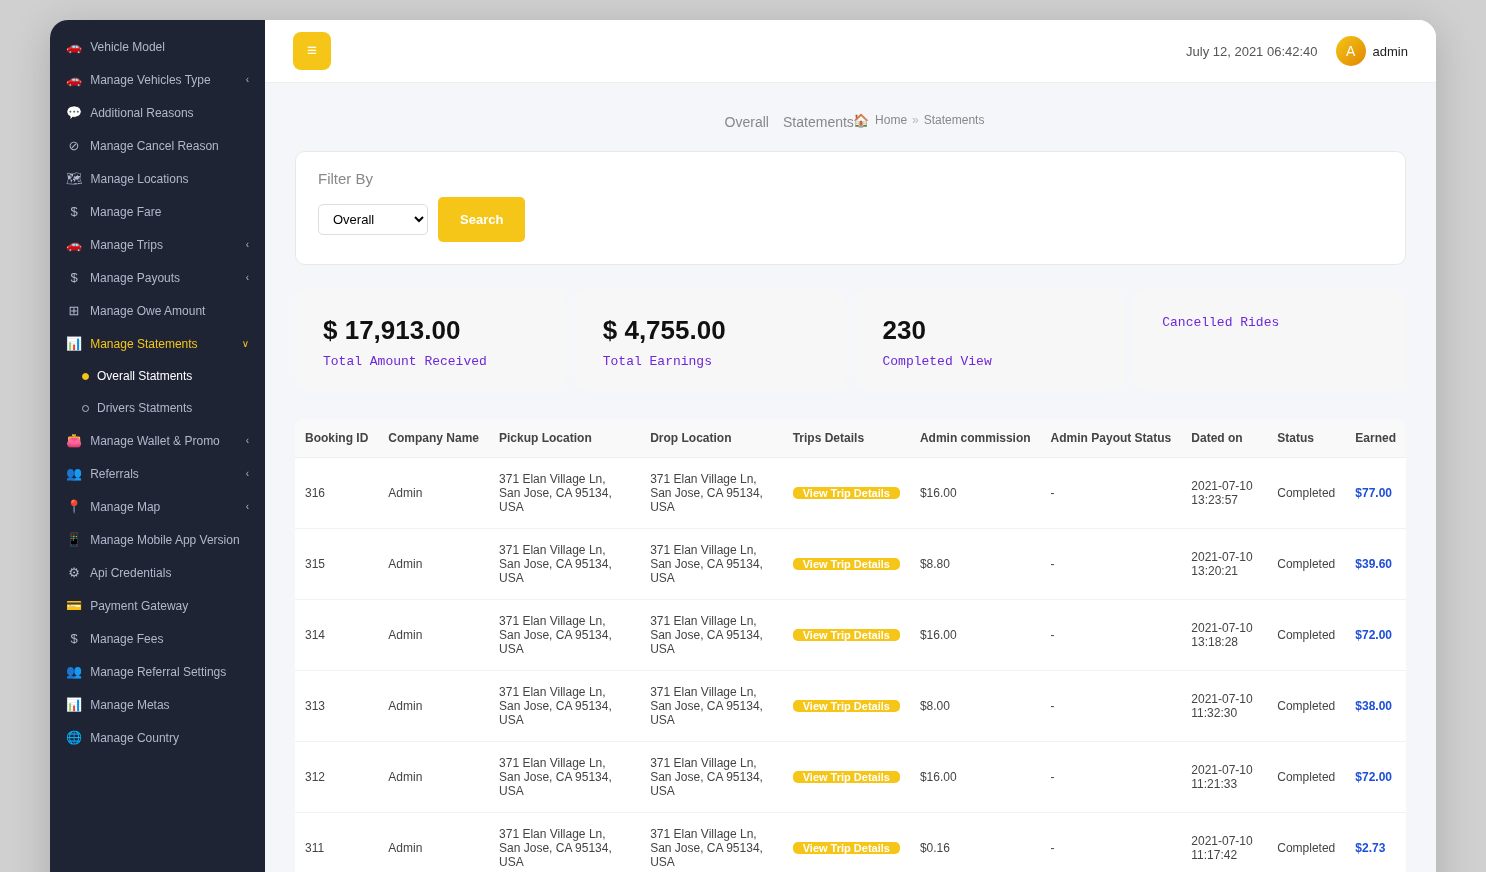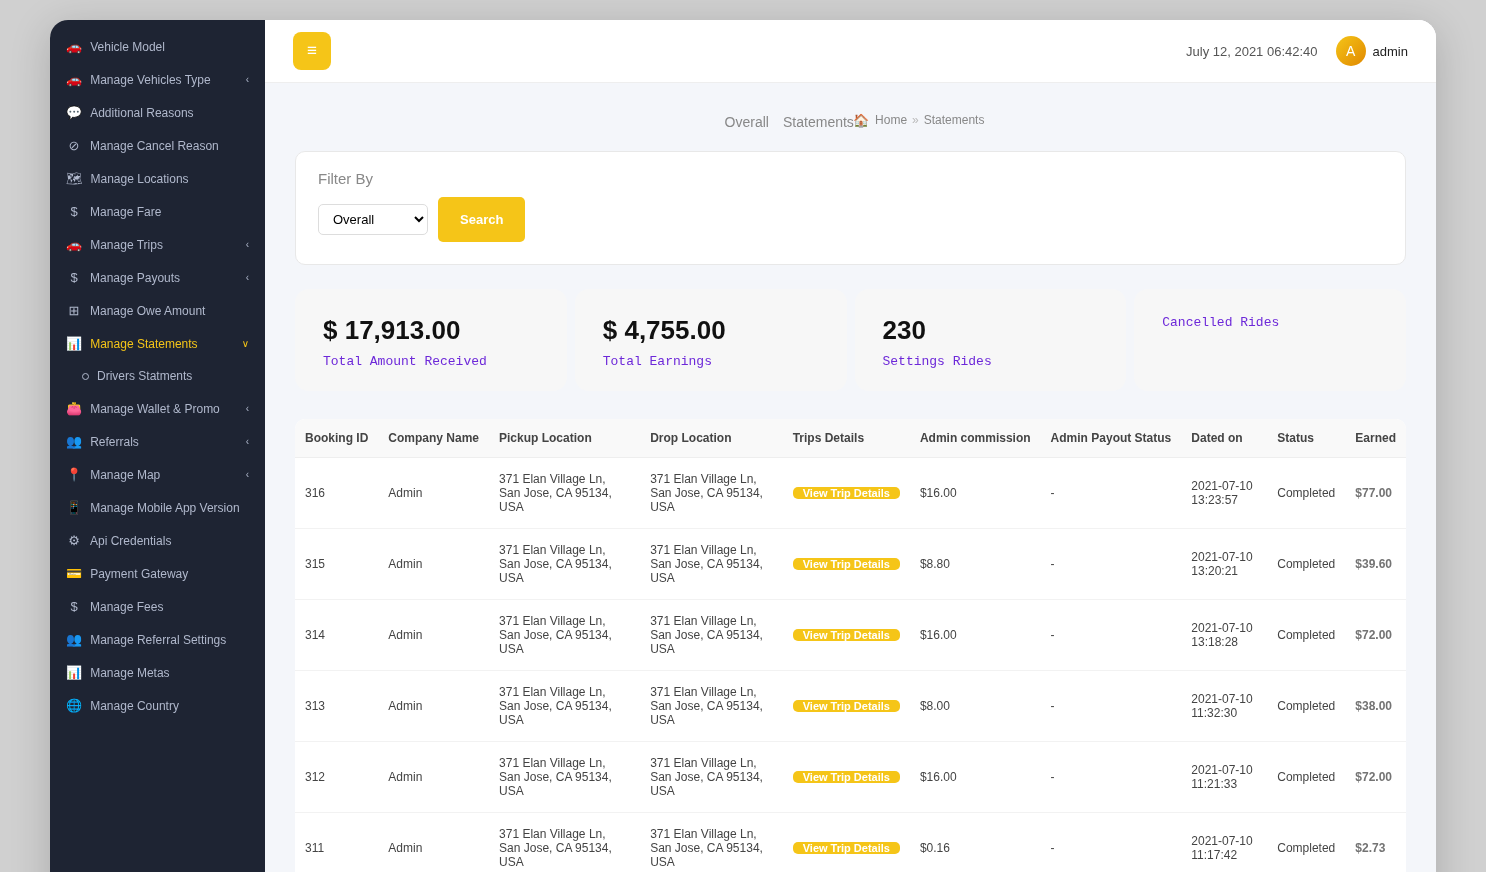--- a/index.html
+++ b/index.html
@@ -239,21 +239,21 @@
       color: #fff;
       border: none;
       border-radius: 5px;
       padding: 0 10px;
       font-size: 11px;
       font-weight: 600;
       cursor: pointer;
       white-space: nowrap;
     }
     .status-completed { color: #444; font-size: 12px; }
-    .earned { font-weight: 600; color: #737373; }
+    .earned { font-weight: 600; color: #1d4ed8; }
   </style>
 </head>
 <body>
 
 <div class="window">
 
   <div class="sidebar">
 
   <div class="sidebar-item">
         <span class="icon">🚗</span>
@@ -291,20 +291,24 @@
         <span class="chevron">‹</span>
       </div>
       <div class="sidebar-item">
         <span class="icon">⊞</span>
         <span>Manage Owe Amount</span>
       </div>
       <div class="sidebar-item active">
         <span class="icon">📊</span>
         <span>Manage Statements</span>
         <span class="chevron">∨</span>
+      </div>
+      <div class="sidebar-item sub active-sub">
+        <span class="dot"></span>
+        <span>Overall Statments</span>
       </div>
       <div class="sidebar-item sub">
         <span class="dot"></span>
         <span>Drivers Statments</span>
       </div>
       <div class="sidebar-item">
         <span class="icon">👛</span>
         <span>Manage Wallet &amp; Promo</span>
         <span class="chevron">‹</span>
       </div>
@@ -396,21 +400,21 @@
           <div class="stat-card">
             <div class="stat-value">$ 17,913.00</div>
             <div class="stat-label">Total Amount Received</div>
           </div>
           <div class="stat-card">
             <div class="stat-value">$ 4,755.00</div>
             <div class="stat-label">Total Earnings</div>
           </div>
           <div class="stat-card">
             <div class="stat-value">230</div>
-            <div class="stat-label">Settings Rides</div>
+            <div class="stat-label">Completed View</div>
           </div>
           <div class="stat-card">
             <div class="stat-label">Cancelled Rides</div>
           </div>
         </div>
 
       <div class="table-container">
         <table>
           <thead>
             <tr id="table-header-row">

